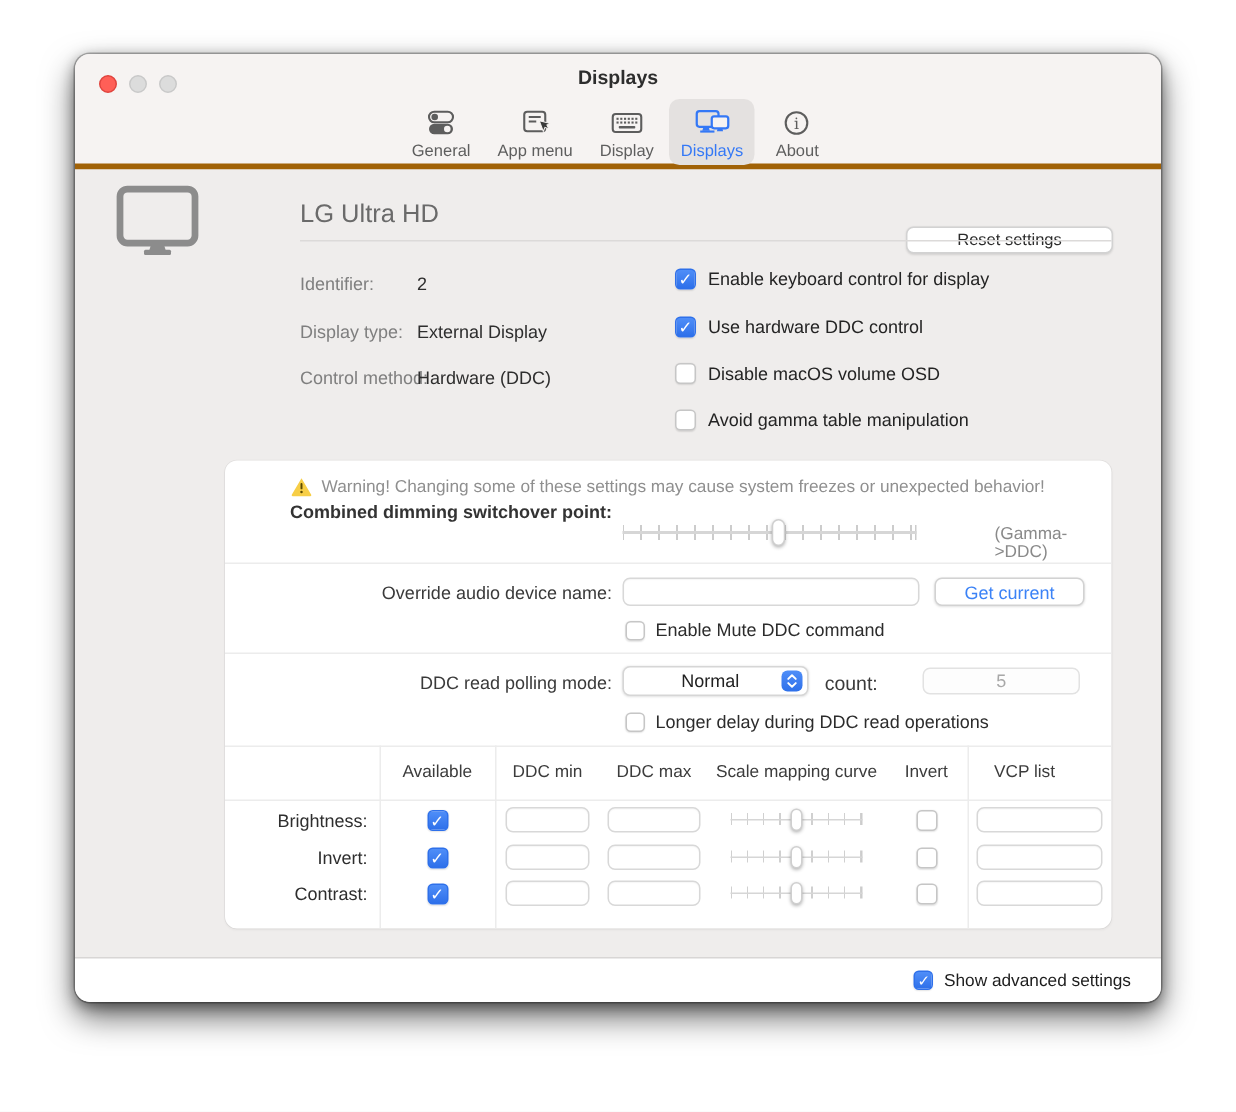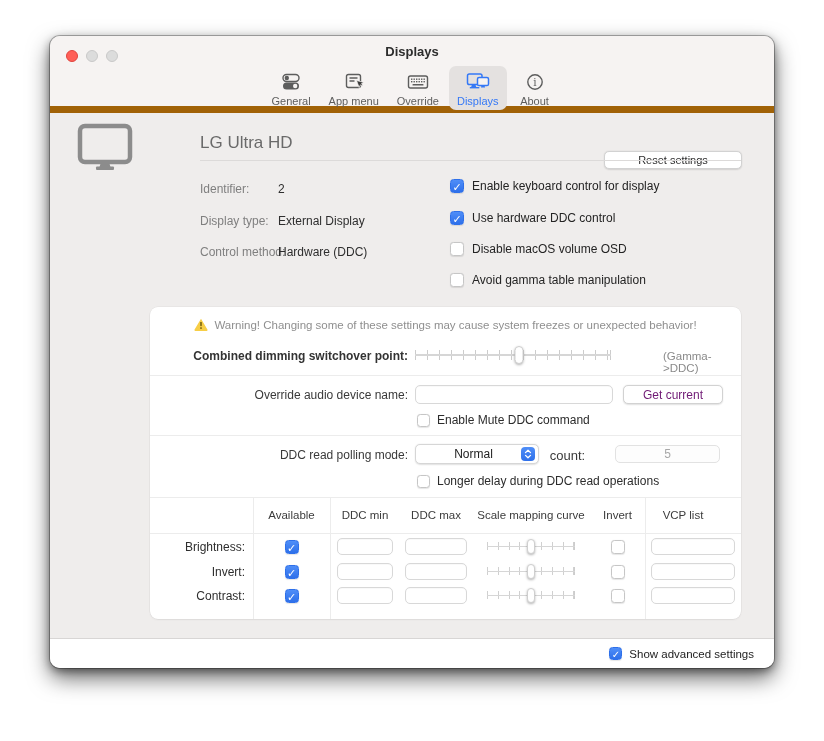--- a/index.html
+++ b/index.html
@@ -7,21 +7,21 @@
   .stage { position:relative; width:824px; height:741px; overflow:hidden; }
 
   .window {
     position:absolute; left:50px; top:36px; width:724px; height:632px;
     border-radius:10px; background:#efedec;
     box-shadow:0 10px 22px rgba(0,0,0,.58), 0 3px 9px rgba(0,0,0,.42), 0 0 0 1px rgba(0,0,0,.28);
     overflow:hidden;
   }
 
   
-  .titlebar { position:absolute; left:0; top:0; right:0; height:77px; background:#f6f3f2; border-bottom:7px solid #a16207; }
+  .titlebar { position:absolute; left:0; top:0; right:0; height:77px; background:#f6f3f2; border-bottom:4px solid #a16207; }
   .traffic { position:absolute; left:16px; top:14px; display:flex; gap:8px; }
   .light { width:12px; height:12px; border-radius:50%; }
   .light.red { background:#ff5f57; border:0.5px solid #e0443e; }
   .light.dim { background:#dcdcdc; border:0.5px solid #c9c9c9; }
   .win-title { position:absolute; left:0; right:0; top:8px; text-align:center; font-size:13px; font-weight:700; color:#2d2d2d; }
   .toolbar { position:absolute; left:0; right:0; top:30px; display:flex; justify-content:center; gap:2px; }
   .tb-item { display:flex; flex-direction:column; align-items:center; gap:1px; padding:4px 8px 3px; border-radius:7px; min-width:52px; }
   .tb-item.selected { background:#e4e1e0; }
   .tb-item .tb-icon { height:24px; display:flex; align-items:center; justify-content:center; }
   .tb-item .tb-label { font-size:11px; color:#5e5e5e; }
@@ -71,21 +71,21 @@
     background-image:repeating-linear-gradient(90deg,#cccccc 0,#cccccc 1px,transparent 1px,transparent 12px);
     border-right:1px solid #cccccc; }
   .slider.small { height:15px; }
   .slider.small .track { top:6.5px; }
   .slider.small .ticks { top:3px; height:8px; background-image:repeating-linear-gradient(90deg,#d0d0d0 0,#d0d0d0 1px,transparent 1px,transparent 10.8px); }
   .knob { position:absolute; top:0; width:9px; height:18px; border-radius:5px; background:#ffffff; border:0.5px solid #cfcfcf; box-shadow:0 1px 2.5px rgba(0,0,0,.3); transform:translateX(-50%); }
   .slider.small .knob { width:8px; height:15px; border-radius:4.5px; }
   .gamma-note { position:absolute; font-size:11.5px; color:#8a8a8a; }
 
   .text-field { position:absolute; background:#fff; border:0.5px solid #d8d8d8; border-radius:5px; box-shadow:inset 0 0.5px 1px rgba(0,0,0,.05); font-size:12px; color:#333; padding:0 6px; outline:none; }
-  .btn { position:absolute; background:#fff; border:0.5px solid #d2d2d2; border-radius:5px; box-shadow:0 0.5px 1.5px rgba(0,0,0,.12); font-size:12px; color:#701a75; display:flex; align-items:center; justify-content:center; }
+  .btn { position:absolute; background:#fff; border:0.5px solid #d2d2d2; border-radius:5px; box-shadow:0 0.5px 1.5px rgba(0,0,0,.12); font-size:12px; color:#3b82f6; display:flex; align-items:center; justify-content:center; }
 
   .cb-row { position:absolute; display:flex; align-items:center; gap:7px; }
   .cb-row .cb-label { font-size:12px; color:#2c2c2c; }
 
   .popup { position:absolute; left:265px; top:137px; width:124px; height:20px; background:#fff; border:0.5px solid #d6d6d6; border-radius:5px; box-shadow:0 0.5px 1.5px rgba(0,0,0,.12); display:flex; align-items:center; }
   .popup .popup-value { flex:1; text-align:center; font-size:12px; color:#222; padding-left:10px; }
   .popup .popup-caps { width:14px; height:14px; margin-right:3px; border-radius:4px; background:linear-gradient(#4f8ef8,#2e70ea); display:flex; align-items:center; justify-content:center; }
 
   .count-label { position:absolute; left:380px; top:141px; width:75px; text-align:center; font-size:13px; color:#3a3a3a; }
   .count-field { position:absolute; left:465px; top:138px; width:105px; height:18px; background:#fdfdfd; border:0.5px solid #e2e2e2; border-radius:5px; font-size:12px; color:#a8a8a8; text-align:center; line-height:17px; }
@@ -154,21 +154,21 @@
                 <rect x="5" y="9" width="1.4" height="1.4"></rect>
                   <rect x="7.5" y="9" width="1.4" height="1.4"></rect>
                   <rect x="10" y="9" width="1.4" height="1.4"></rect>
                   <rect x="12.5" y="9" width="1.4" height="1.4"></rect>
                   <rect x="15" y="9" width="1.4" height="1.4"></rect>
                   <rect x="17.5" y="9" width="1.4" height="1.4"></rect>
                 <rect x="6.5" y="12" width="11" height="1.6" rx="0.5"></rect>
               </g>
             </svg>
           </span>
-          <span class="tb-label">Override</span>
+          <span class="tb-label">Display</span>
         </div>
         <div class="tb-item selected">
           <span class="tb-icon">
             <svg width="26" height="22" viewBox="0 0 26 22">
               <rect x="2.5" y="3" width="14.5" height="10.5" rx="1.8" fill="none" stroke="#3478f6" stroke-width="1.5"></rect>
               <path d="M7 13.5 l-0.8 2.6 h5 l-0.8-2.6 z" fill="#3478f6"></path>
               <rect x="4.8" y="16" width="9.5" height="1.4" fill="#3478f6"></rect>
               <rect x="12.5" y="6.5" width="11" height="8" rx="1.6" fill="#f6f3f2" stroke="#3478f6" stroke-width="1.5"></rect>
               <path d="M16.5 14.5 l-0.6 2 h4.2 l-0.6-2 z" fill="#3478f6"></path>
             </svg>
@@ -229,21 +229,21 @@
         <div class="warning-row">
           <span>
             <svg width="14" height="13" viewBox="0 0 14 13">
               <path d="M7 0.8 L13.4 11.6 a0.9 0.9 0 0 1 -0.8 1.4 H1.4 a0.9 0.9 0 0 1 -0.8 -1.4 Z" fill="#f7ce46"></path>
               <rect x="6.35" y="4" width="1.3" height="4.2" rx="0.6" fill="#5b4a00"></rect>
               <circle cx="7" cy="10" r="0.85" fill="#5b4a00"></circle>
             </svg>
           </span>
           <span class="warning-text">Warning! Changing some of these settings may cause system freezes or unexpected behavior!</span>
         </div>
-        <div class="form-label bold" style="left:0; top:42px;">Combined dimming switchover point:</div>
+        <div class="form-label bold" style="left:0; top:27px;">Combined dimming switchover point:</div>
         <div class="slider" style="left:265px; top:39px; width:196px;">
           <div class="ticks"></div>
           <div class="track"></div>
           <div class="knob" style="left: 53%;"></div>
         </div>
         <div class="gamma-note" style="left:513px; top:43px;">(Gamma-&gt;DDC)</div>
         <div class="sep" style="top:68px;"></div>
 
         <div class="form-label" style="left:0; top:81px;padding-left:41px;">Override audio device name:</div>
         <input class="text-field" style="left: 265px; top: 78px; width: 198px; height: 19px;" value="">

